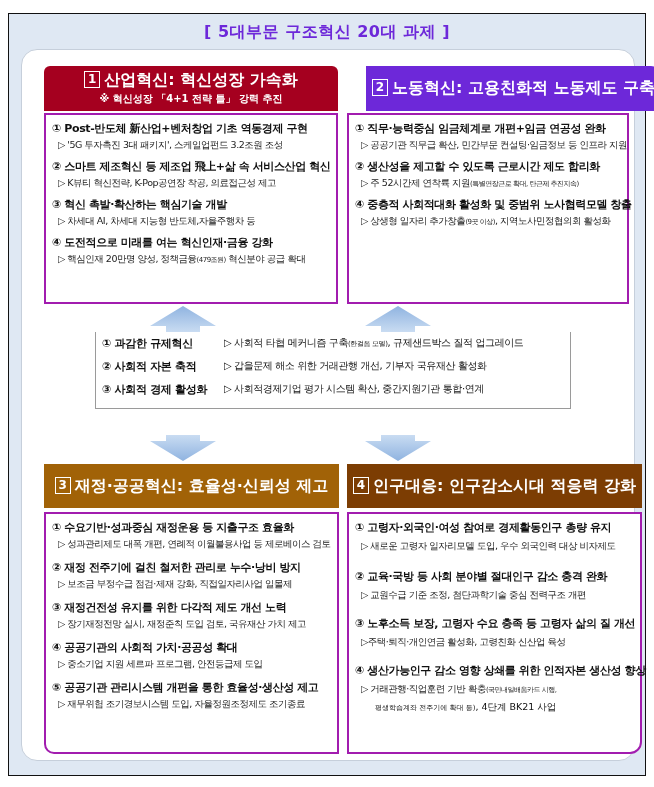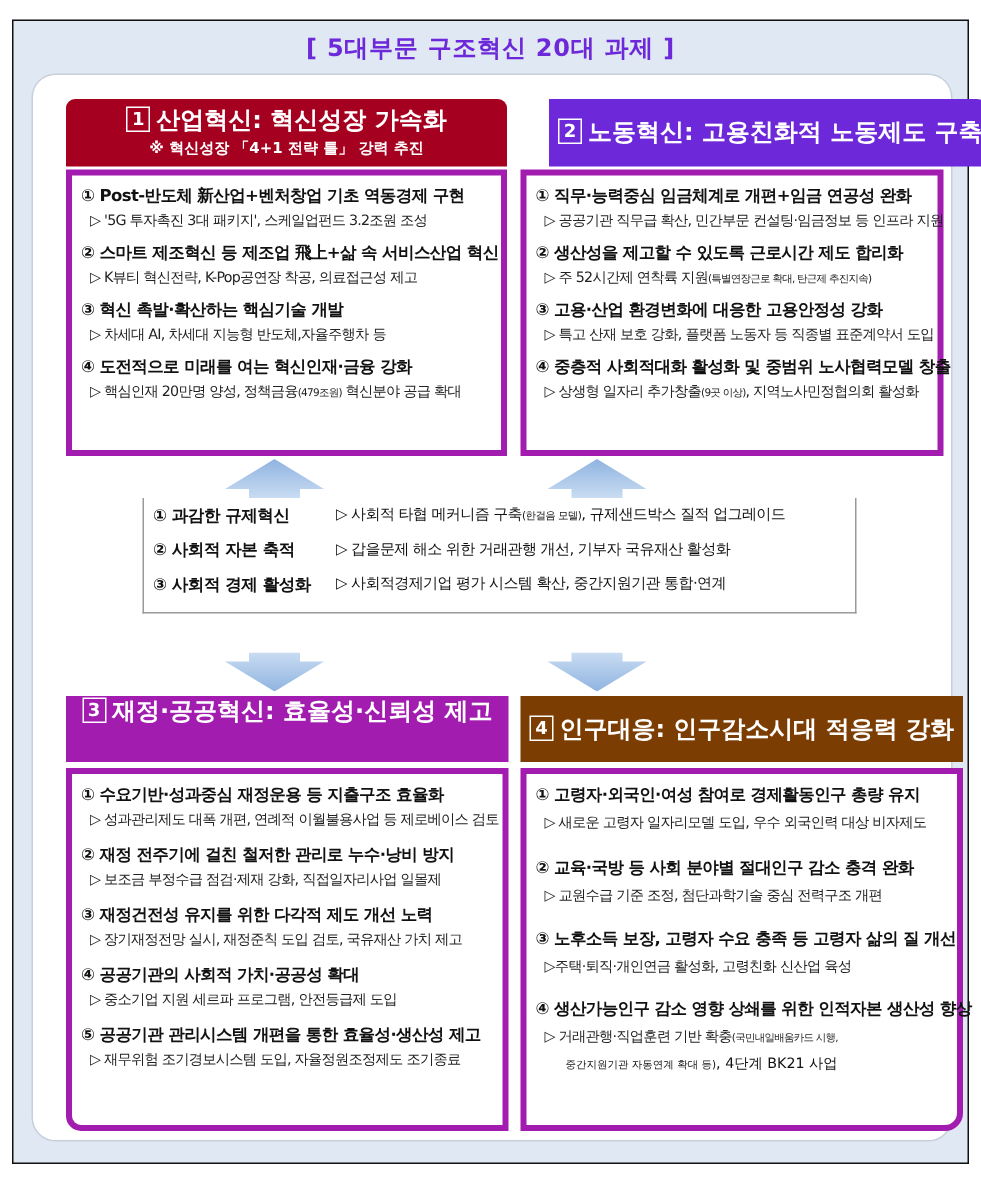--- a/index.html
+++ b/index.html
@@ -17,24 +17,24 @@
   .head { position: absolute; color: #fff; text-align: center; font-weight: bold; }
   .head .num { display: inline-block; border: 1.5px solid #fff; font-size: 12px; line-height: 14px;
     width: 16px; height: 17px; text-align: center; margin-right: 4px; vertical-align: 2px; }
   .head .title { font-size: 16px; }
   .head .sub { display: block; font-size: 10px; margin-top: 1px; }
 
   .h1 { left: 22px; top: 16px; width: 294px; height: 45px; background: #a5001f;
     border-radius: 6px 6px 0 0; padding-top: 4px; }
   .h2 { left: 344px; top: 16px; width: 295px; height: 45px; background: #6d28d9;
     border-radius: 0 10px 0 0; padding-top: 12px; }
-  .h3 { left: 22px; top: 414px; width: 295px; height: 44px; background: #a21caf; padding-top: 0; }
+  .h3 { left: 22px; top: 414px; width: 295px; height: 44px; background: #a16207; padding-top: 12px; }
   .h4 { left: 325px; top: 414px; width: 295px; height: 44px; background: #7c3d03; padding-top: 12px; }
 
-  .box { position: absolute; background: #fff; border: 4px solid #a21caf; padding: 6px 5px 0 6px; }
+  .box { position: absolute; background: #fff; border: 2px solid #a21caf; padding: 6px 5px 0 6px; }
   .b1 { left: 22px; top: 63px; width: 294px; height: 191px; }
   .b2 { left: 325px; top: 63px; width: 282px; height: 191px; }
   .b3 { left: 22px; top: 462px; width: 295px; height: 242px; border-radius: 0 0 0 10px; }
   .b4 { left: 325px; top: 462px; width: 295px; height: 242px; border-radius: 0 0 12px 0; }
 
   .item { margin-bottom: 7px; }
   .item .it { font-size: 11px; font-weight: bold; white-space: nowrap; letter-spacing: -0.4px; }
   .item .sub { font-size: 9.5px; color: #222; white-space: nowrap; padding-left: 6px; margin-top: 3px; letter-spacing: -0.5px; }
   .item .sub .small { font-size: 7px; }
   .b3 .item, .b4 .item { margin-bottom: 9px; }
@@ -88,24 +88,20 @@
       <span class="num">2</span><span class="title">노동혁신: 고용친화적 노동제도 구축</span>
     </div>
     <div class="box b2">
       <div class="item">
         <div class="it">① 직무·능력중심 임금체계로 개편+임금 연공성 완화</div>
         <div class="sub">▷ 공공기관 직무급 확산, 민간부문 컨설팅·임금정보 등 인프라 지원</div>
       </div>
       <div class="item">
         <div class="it">② 생산성을 제고할 수 있도록 근로시간 제도 합리화</div>
         <div class="sub"><span>▷ 주 52시간제 연착륙 지원</span><span class="small">(특별연장근로 확대, 탄근제 추진지속)</span></div>
-      </div>
-      <div class="item">
-        <div class="it">③ 고용·산업 환경변화에 대응한 고용안정성 강화</div>
-        <div class="sub">▷ 특고 산재 보호 강화, 플랫폼 노동자 등 직종별 표준계약서 도입</div>
       </div>
       <div class="item">
         <div class="it">④ 중층적 사회적대화 활성화 및 중범위 노사협력모델 창출</div>
         <div class="sub"><span>▷ 상생형 일자리 추가창출</span><span class="small">(9곳 이상)</span><span>, 지역노사민정협의회 활성화</span></div>
       </div>
     </div>
 
     <svg class="arrow" style="left:128px; top:256px;" viewBox="0 0 66 26">
       <defs>
           <linearGradient id="gu" x1="0" y1="1" x2="0" y2="0">
@@ -187,18 +183,18 @@
         <div class="it">② 교육·국방 등 사회 분야별 절대인구 감소 충격 완화</div>
         <div class="sub" style="margin-top:5px">▷ 교원수급 기준 조정, 첨단과학기술 중심 전력구조 개편</div>
       </div>
       <div class="item" style="margin-bottom:14px">
         <div class="it">③ 노후소득 보장, 고령자 수요 충족 등 고령자 삶의 질 개선</div>
         <div class="sub" style="margin-top:5px">▷주택·퇴직·개인연금 활성화, 고령친화 신산업 육성</div>
       </div>
       <div class="item">
         <div class="it">④ 생산가능인구 감소 영향 상쇄를 위한 인적자본 생산성 향상</div>
         <div class="sub" style="margin-top:5px"><span>▷ 거래관행·직업훈련 기반 확충</span><span class="small">(국민내일배움카드 시행,</span></div>
-        <div class="sub2"><span class="small" style="font-size:7px">중간지원기관 자동연계 확대 등)</span><span>, 4단계 BK21 사업</span></div>
+        <div class="sub2"><span class="small" style="font-size:7px">평생학습계좌 전주기에 확대 등)</span><span>, 4단계 BK21 사업</span></div>
       </div>
     </div>
 
   </div>
 </div>
 
 </body></html>

